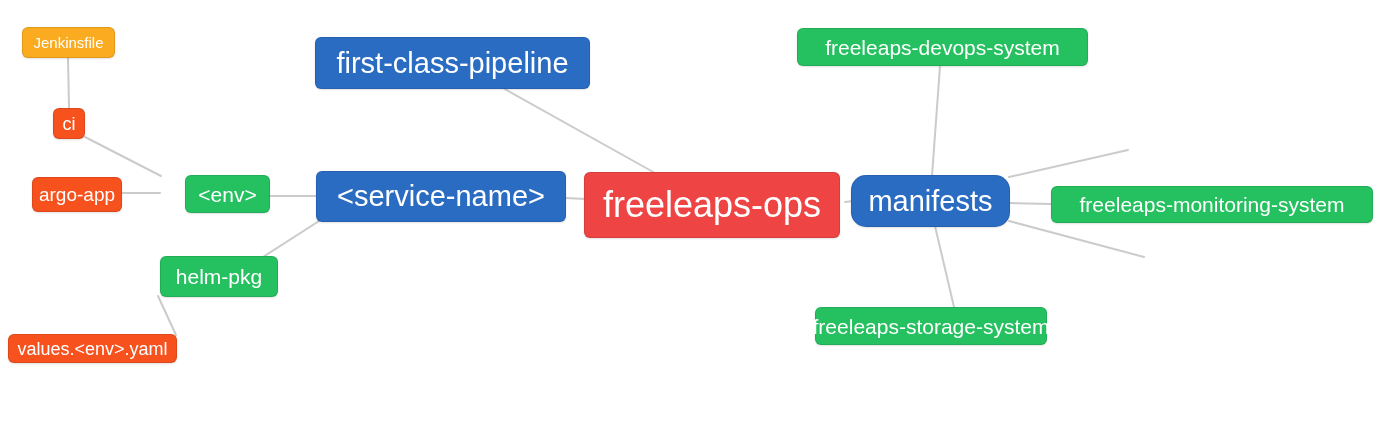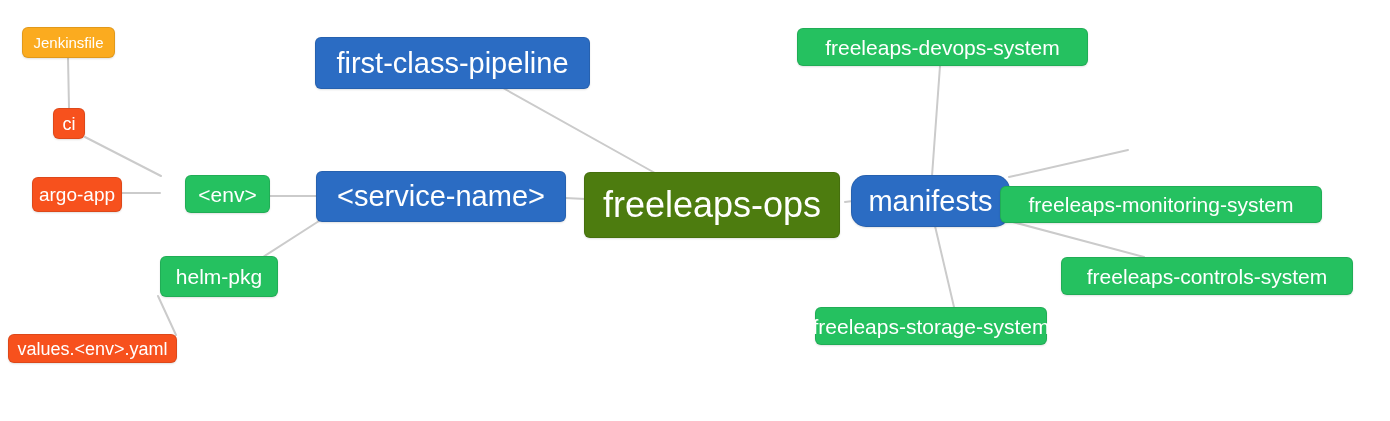--- a/index.html
+++ b/index.html
@@ -67,20 +67,19 @@
     </svg>
   <div class="node-layer">
       <div class="node" style="left: 22px; top: 27px; width: 93px; height: 31px; font-size: 15px; background: rgb(251, 171, 31);">Jenkinsfile</div>
       <div class="node" style="left: 53px; top: 108px; width: 32px; height: 31px; font-size: 18px; background: rgb(247, 81, 29);">ci</div>
       <div class="node" style="left: 32px; top: 177px; width: 90px; height: 35px; font-size: 19px; background: rgb(247, 81, 29);">argo-app</div>
       <div class="node" style="left: 159px; top: 175px; width: 85px; height: 38px; font-size: 21px; background: rgb(37, 193, 96); margin-left: 26px;">&lt;env&gt;</div>
       <div class="node" style="left: 160px; top: 256px; width: 118px; height: 41px; font-size: 21px; background: rgb(37, 193, 96);">helm-pkg</div>
       <div class="node" style="left: 8px; top: 334px; width: 169px; height: 29px; font-size: 18px; background: rgb(247, 81, 29);">values.&lt;env&gt;.yaml</div>
       <div class="node" style="left: 315px; top: 37px; width: 275px; height: 52px; font-size: 29px; background: rgb(43, 108, 195);">first-class-pipeline</div>
       <div class="node" style="left: 316px; top: 171px; width: 250px; height: 51px; font-size: 29px; background: rgb(43, 108, 195);">&lt;service-name&gt;</div>
-      <div class="node" style="left: 584px; top: 172px; width: 256px; height: 66px; font-size: 36px; background: #4d7c0f;">freeleaps-ops</div>
+      <div class="node" style="left: 584px; top: 172px; width: 256px; height: 66px; font-size: 36px; background: #ef4444;">freeleaps-ops</div>
       <div class="node" style="left: 851px; top: 175px; width: 159px; height: 52px; font-size: 29px; background: rgb(43, 108, 195); border-radius: 15px;">manifests</div>
       <div class="node" style="left: 797px; top: 28px; width: 291px; height: 38px; font-size: 21px; background: rgb(37, 193, 96);">freeleaps-devops-system</div>
-      <div class="node" style="left: 1000px; top: 186px; width: 322px; height: 37px; font-size: 21px; background: rgb(37, 193, 96);">freeleaps-monitoring-system</div>
-      <div class="node" style="left: 1061px; top: 257px; width: 292px; height: 38px; font-size: 21px; background: rgb(37, 193, 96);">freeleaps-controls-system</div>
+      <div class="node" style="left: 1051px; top: 186px; width: 322px; height: 37px; font-size: 21px; background: rgb(37, 193, 96);">freeleaps-monitoring-system</div>
       <div class="node" style="left: 815px; top: 307px; width: 232px; height: 38px; font-size: 21px; background: rgb(37, 193, 96);">freeleaps-storage-system</div>
     </div>
 </div>
 
 </body></html>

